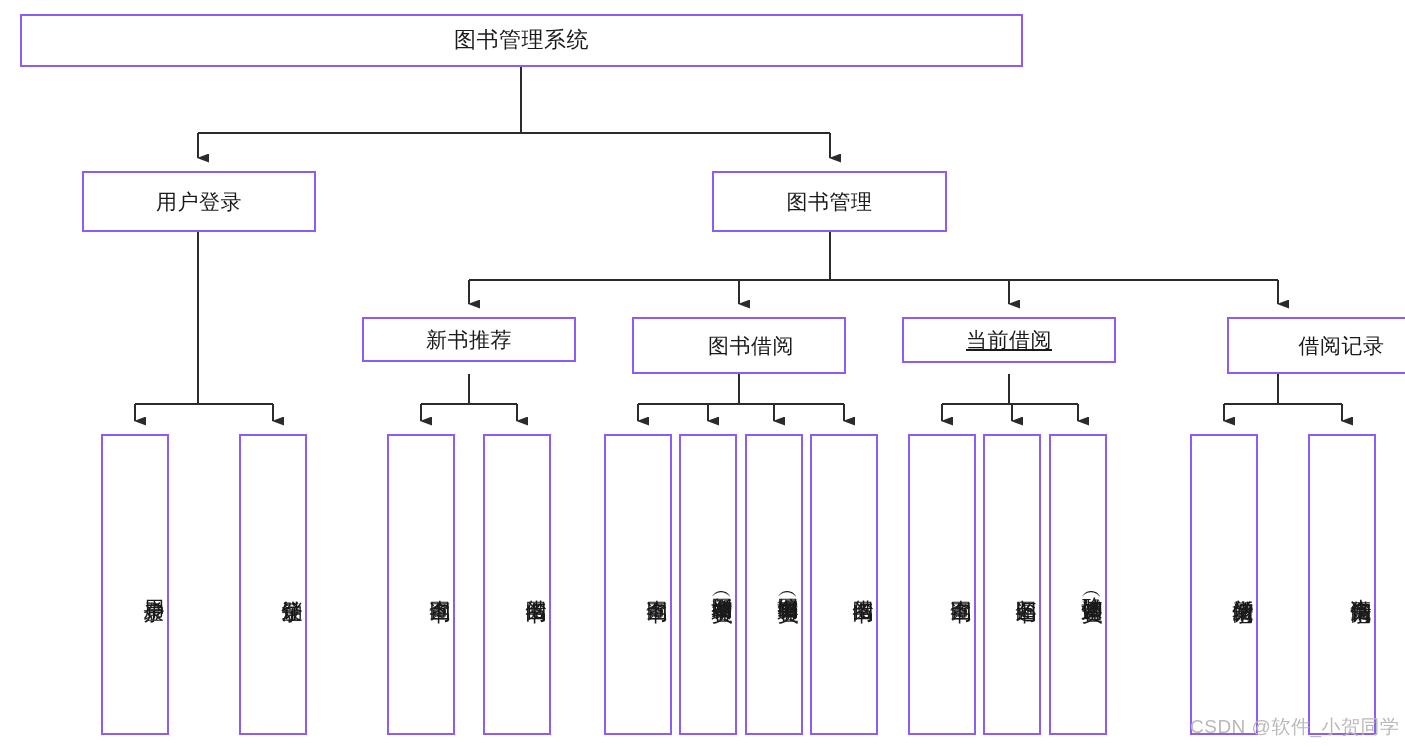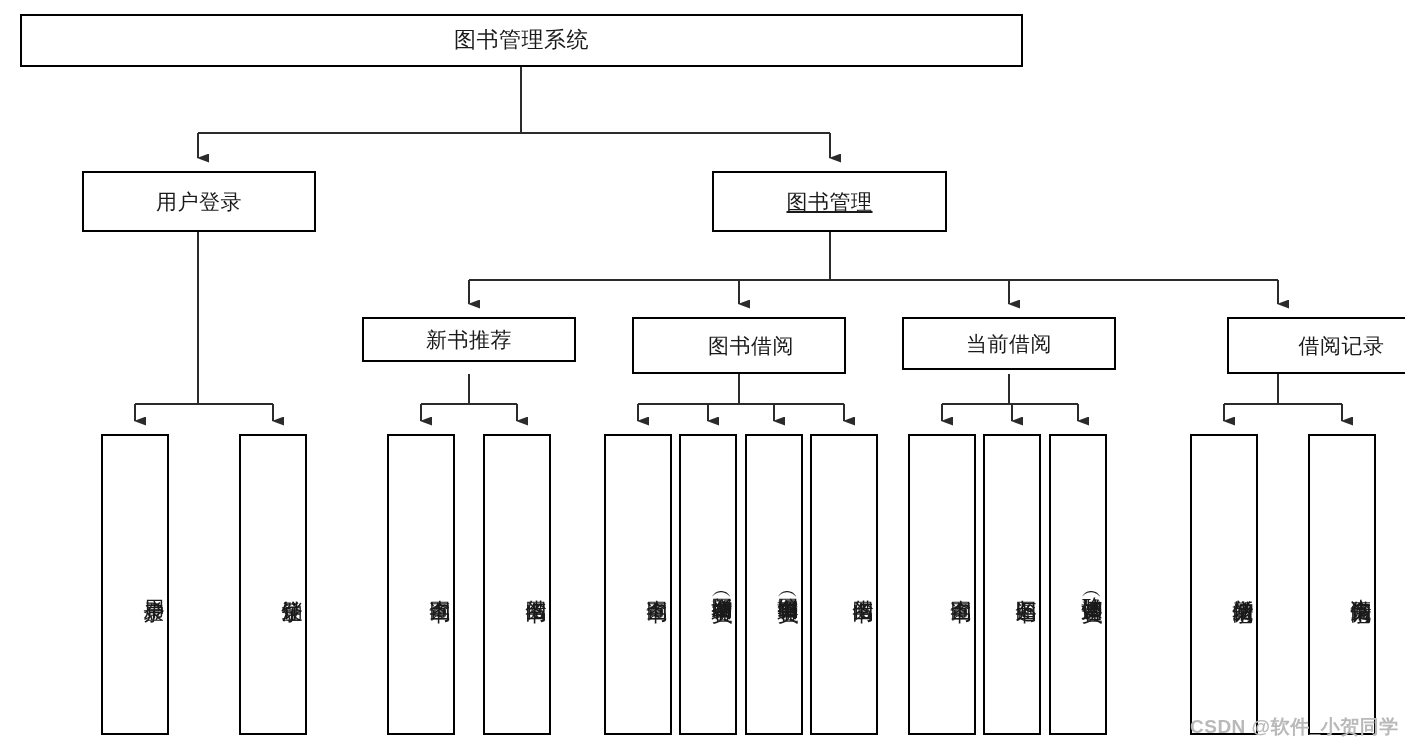--- a/index.html
+++ b/index.html
@@ -21,21 +21,21 @@
     position: absolute;
     left: 0;
     top: 0;
     width: 1405px;
     height: 747px;
   }
   .node {
     position: absolute;
     box-sizing: border-box;
     background: #ffffff;
-    border: 2px solid #000000;
+    border: 2px solid #8b5cf6;
     display: flex;
     align-items: center;
     justify-content: center;
     color: #1a1a1a;
     z-index: 2;
   }
   .node.h {
     font-size: 21px;
     line-height: 1.2;
     letter-spacing: 0.5px;
@@ -58,21 +58,20 @@
     text-orientation: upright;
     white-space: nowrap;
   }
   .watermark {
     position: absolute;
     font-size: 19px;
     color: #b9b9b9;
     letter-spacing: 0.5px;
     white-space: nowrap;
     z-index: 3;
-    font-weight: bold;
   }
 </style>
 </head>
 <body>
 
 <div id="canvas">
 
   <svg id="edges" viewBox="0 0 1405 747" xmlns="http://www.w3.org/2000/svg">
     <defs>
       <marker id="arw" markerWidth="10" markerHeight="12" refX="4.5" refY="11" orient="auto" markerUnits="userSpaceOnUse">
@@ -125,32 +124,32 @@
   </svg>
 
   <div class="node h root" id="root-node" style="left: 20px; top: 14px; width: 1003px; height: 53px;">
     <span>图书管理系统</span>
   </div>
 
   <div id="level2-layer">
       <div class="node h" style="left: 82px; top: 171px; width: 234px; height: 61px;">
         <span>用户登录</span>
       </div>
-      <div class="node h" style="left: 712px; top: 171px; width: 235px; height: 61px; text-decoration: underline;">
+      <div class="node h" style="left: 712px; top: 171px; width: 235px; height: 61px;">
         <span>图书管理</span>
       </div>
     </div>
   <div id="level3-layer">
       <div class="node h" style="left: 362px; top: 317px; width: 214px; height: 45px;">
         <span>新书推荐</span>
       </div>
       <div class="node h" style="left: 632px; top: 317px; width: 214px; height: 57px; padding-left: 24px;">
         <span>图书借阅</span>
       </div>
-      <div class="node h" style="left: 902px; top: 317px; width: 214px; height: 53px;">
+      <div class="node h" style="left: 902px; top: 317px; width: 214px; height: 46px; text-decoration: underline;">
         <span>当前借阅</span>
       </div>
       <div class="node h" style="left: 1227px; top: 317px; width: 229px; height: 57px;">
         <span>借阅记录</span>
       </div>
     </div>
   <div id="leaf-layer">
       <div class="node v" style="left: 101px; top: 434px; width: 68px; height: 301px;">
         <span class="vtext">用户登录</span>
       </div>

